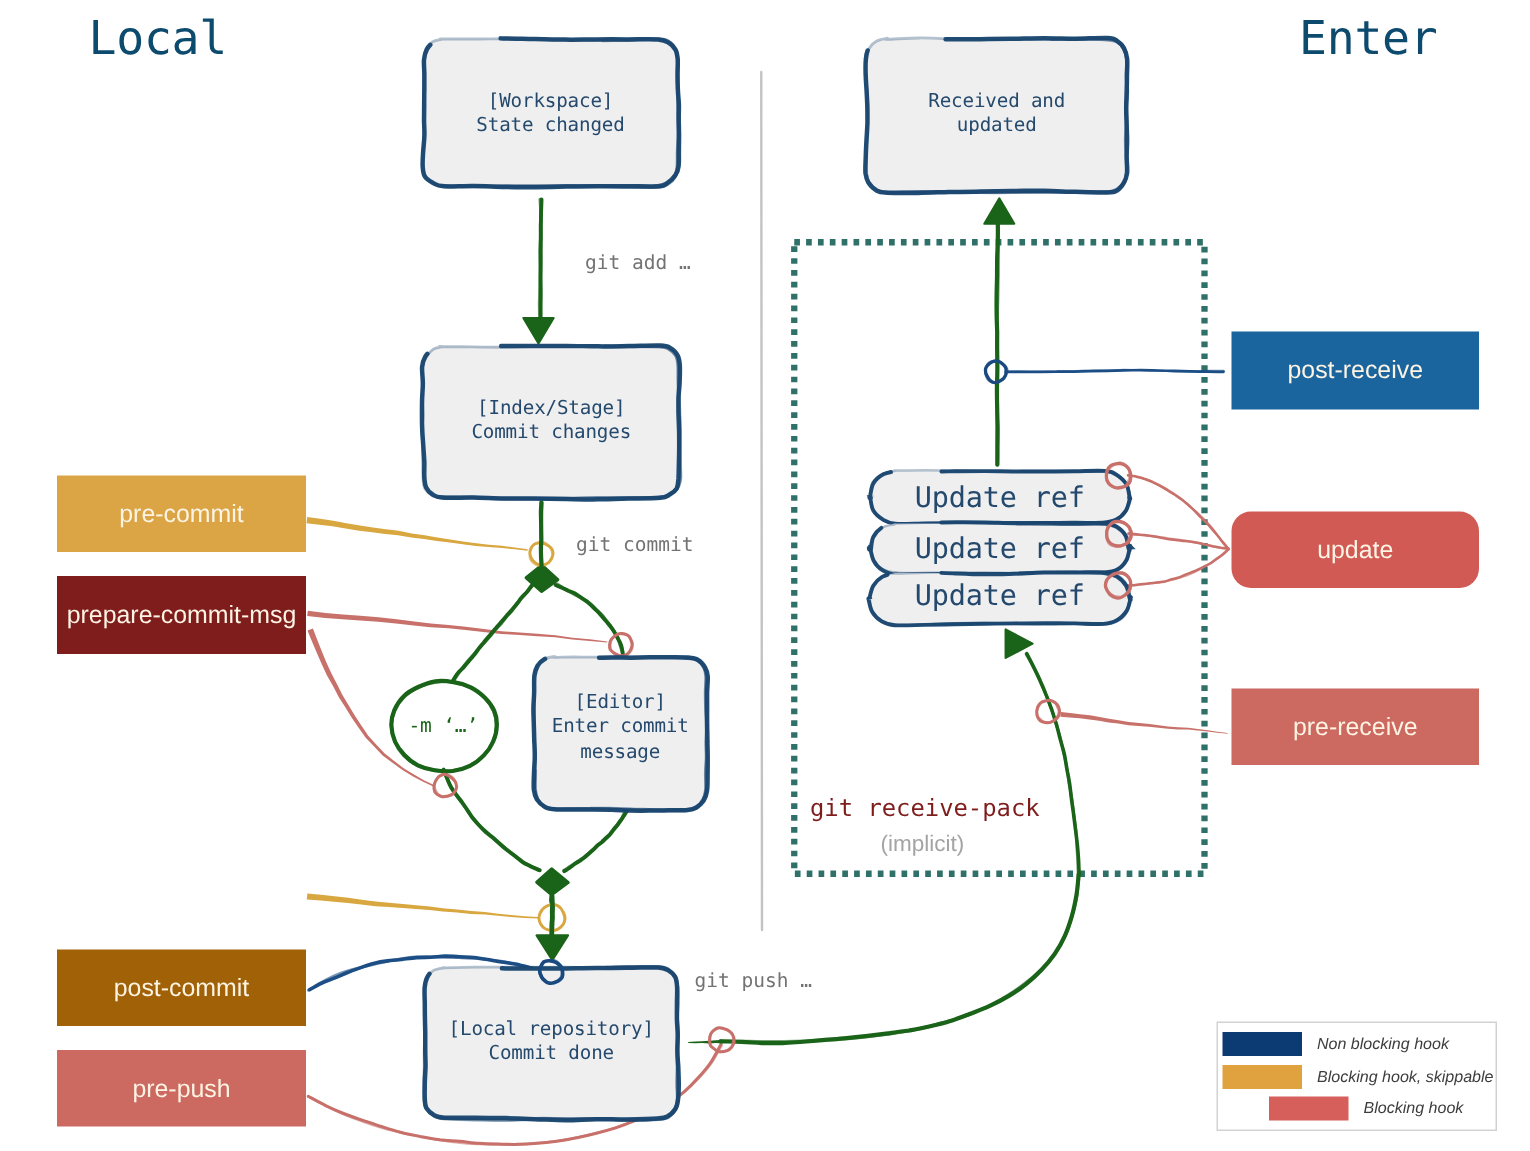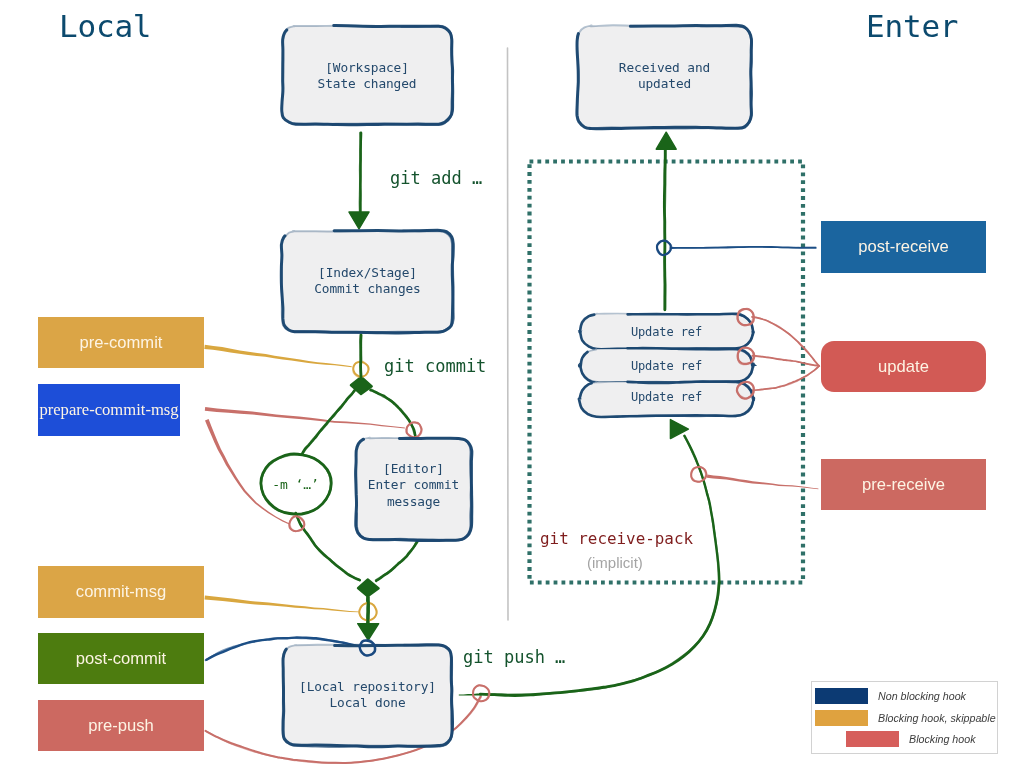--- a/index.html
+++ b/index.html
@@ -3,22 +3,22 @@
 <meta charset="utf-8">
 <title>Git hooks flow</title>
 <style>
   html,body{margin:0;padding:0;background:#fff;}
   body{width:1020px;height:767px;overflow:hidden;font-family:"DejaVu Sans",sans-serif;}
   #stage{position:relative;width:1020px;height:767px;background:#fff;}
   #inner{position:absolute;left:0;top:0;width:1020px;height:767px;filter:blur(0.42px);}
   svg#scene{position:absolute;left:0;top:0;}
   .t{position:absolute;white-space:pre;}
   .hdr{font-family:"DejaVu Sans Mono",monospace;font-size:31px;color:#0c4a6e;letter-spacing:-0.2px;}
-  .nodetext{font-family:"DejaVu Sans Mono",monospace;font-size:12px;color:#24496c;text-align:center;line-height:16.4px;letter-spacing:-0.1px;}
-  .cmd{font-family:"DejaVu Sans Mono",monospace;font-size:17px;color:#14532d;}
+  .nodetext{font-family:"DejaVu Sans Mono",monospace;font-size:19px;color:#24496c;text-align:center;line-height:16.4px;letter-spacing:-0.1px;}
+  .cmd{font-family:"DejaVu Sans Mono",monospace;font-size:13px;color:#737373;}
   .rcv{font-family:"DejaVu Sans Mono",monospace;font-size:15.9px;color:#7f1d1d;}
   .impl{font-family:"Liberation Sans",sans-serif;font-size:15px;color:#a4a4a4;}
   .hookbox{position:absolute;display:flex;align-items:center;justify-content:center;
            color:#fdf4e4;font-family:"Liberation Sans",sans-serif;font-size:16.6px;}
   .legend{position:absolute;border:1px solid #d2d2d2;background:#fff;}
   .lgrow{position:absolute;display:flex;align-items:center;}
   .lgsw{width:53px;height:16px;flex:0 0 auto;}
   .lglb{margin-left:10px;font-family:"Liberation Sans",sans-serif;font-style:italic;font-size:10.7px;color:#3d3d3d;white-space:nowrap;}
 </style>
 </head>
@@ -147,41 +147,38 @@
 <path d="M753.7 390C753.6 391.2 753.5 392.5 752.8 393.6C752.2 394.7 751.1 395.8 750.1 396.7C749.1 397.5 747.9 398.2 746.9 398.5C745.8 398.9 744.7 398.8 743.7 398.5C742.6 398.3 741.5 397.7 740.6 396.9C739.7 396.2 738.8 394.9 738.2 393.8C737.6 392.7 736.9 391.6 736.9 390.4C736.8 389.2 737.3 387.7 737.9 386.6C738.5 385.6 739.4 384.8 740.5 384C741.5 383.3 742.9 382.5 744.1 382.2C745.3 381.8 746.7 381.8 747.9 382C749 382.2 750 382.7 750.9 383.4C751.8 384.1 752.8 385.3 753.3 386.4C753.8 387.5 753.8 388.8 753.7 390Z" fill="none" stroke="#c8706a" stroke-width="2.2" stroke-linecap="round" opacity="1.00"></path>
 <path d="M754 389.9C753.9 391.2 753.7 393 753.1 394.1C752.6 395.2 751.5 395.8 750.6 396.4C749.6 397.1 748.7 397.9 747.5 398.1C746.4 398.3 744.7 397.9 743.5 397.6C742.4 397.2 741.5 396.7 740.5 396C739.6 395.3 738.5 394.2 737.9 393.3C737.4 392.3 737.2 391.2 737.2 390.1C737.2 389 737.3 387.8 737.9 386.7C738.4 385.6 739.5 384.4 740.5 383.6C741.6 382.9 743 382.3 744.2 382.1C745.4 381.8 746.7 381.9 747.9 382.2C749 382.4 750.1 382.9 751 383.6C751.9 384.3 752.7 385.5 753.2 386.5C753.7 387.6 754 388.6 754 389.9Z" fill="none" stroke="#c8706a" stroke-width="1.8" stroke-linecap="round" opacity="0.60"></path>
 </g>
 
 </svg>
 <div class="t hdr" style="left:59px;top:8px;">Local</div>
 <div class="t hdr" style="left:866px;top:8px;">Enter</div>
 <div class="t nodetext" style="left:282px;top:60px;width:170px;font-size:12.8px;"><div>[Workspace]</div><div>State changed</div></div>
 <div class="t nodetext" style="left:282px;top:265px;width:171px;font-size:12.8px;"><div>[Index/Stage]</div><div>Commit changes</div></div>
 <div class="t nodetext" style="left:356px;top:461px;width:115px;font-size:12.8px;"><div>[Editor]</div><div>Enter commit</div><div>message</div></div>
-<div class="t nodetext" style="left:283px;top:679px;width:169px;font-size:12.8px;"><div>[Local repository]</div><div>Local done</div></div>
+<div class="t nodetext" style="left:283px;top:679px;width:169px;font-size:12.8px;"><div>[Local repository]</div><div>Commit done</div></div>
 <div class="t nodetext" style="left:578px;top:60px;width:173px;font-size:12.8px;"><div>Received and</div><div>updated</div></div>
 <div class="t nodetext" style="left:580px;top:324px;width:173px;">Update ref</div>
 <div class="t nodetext" style="left:580px;top:358px;width:173px;">Update ref</div>
 <div class="t nodetext" style="left:580px;top:389px;width:173px;">Update ref</div>
 <div class="t nodetext" style="left:261px;top:477px;width:69px;font-size:13px;color:#1a6419;">-m ‘…’</div>
 <div class="t cmd" style="left:390px;top:168px;">git add …</div>
 <div class="t cmd" style="left:384px;top:356px;">git commit</div>
 <div class="t cmd" style="left:463px;top:647px;">git push …</div>
 <div class="t rcv" style="left:540px;top:529px;">git receive-pack</div>
 <div class="t impl" style="left:587px;top:554px;">(implicit)</div>
 <div class="hookbox" style="left:38px;top:317px;width:166px;height:51px;background:#dba546;">
         <span>pre-commit</span>
       </div>
-<div class="hookbox" style="left:38px;top:384px;width:142px;height:52px;background:#1d4ed8;font-family:Liberation Serif, serif;">
+<div class="hookbox" style="left:38px;top:384px;width:166px;height:52px;background:#7f1d1d;">
         <span>prepare-commit-msg</span>
       </div>
-<div class="hookbox" style="left:38px;top:566px;width:166px;height:52px;background:#dba546;">
-        <span>commit-msg</span>
-      </div>
-<div class="hookbox" style="left:38px;top:633px;width:166px;height:51px;background:#4d7c0f;">
+<div class="hookbox" style="left:38px;top:633px;width:166px;height:51px;background:#a16207;">
         <span>post-commit</span>
       </div>
 <div class="hookbox" style="left:38px;top:700px;width:166px;height:51px;background:#cc6961;">
         <span>pre-push</span>
       </div>
 <div class="hookbox" style="left:821px;top:221px;width:165px;height:52px;background:#1b659f;">
         <span>post-receive</span>
       </div>
 <div class="hookbox" style="left:821px;top:341px;width:165px;height:51px;background:#d25a55;border-radius:13px;">
         <span>update</span>

